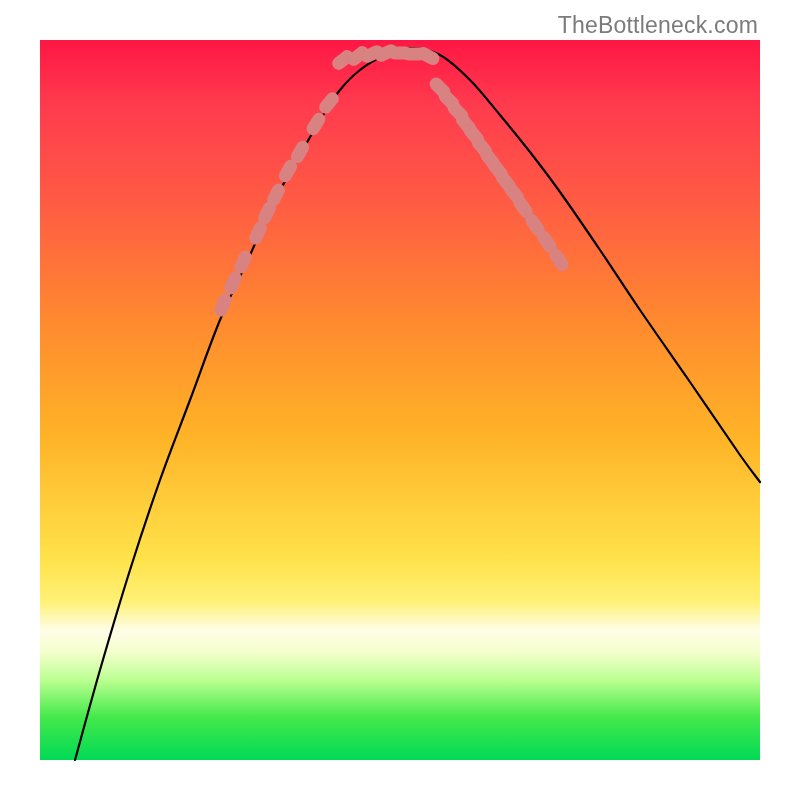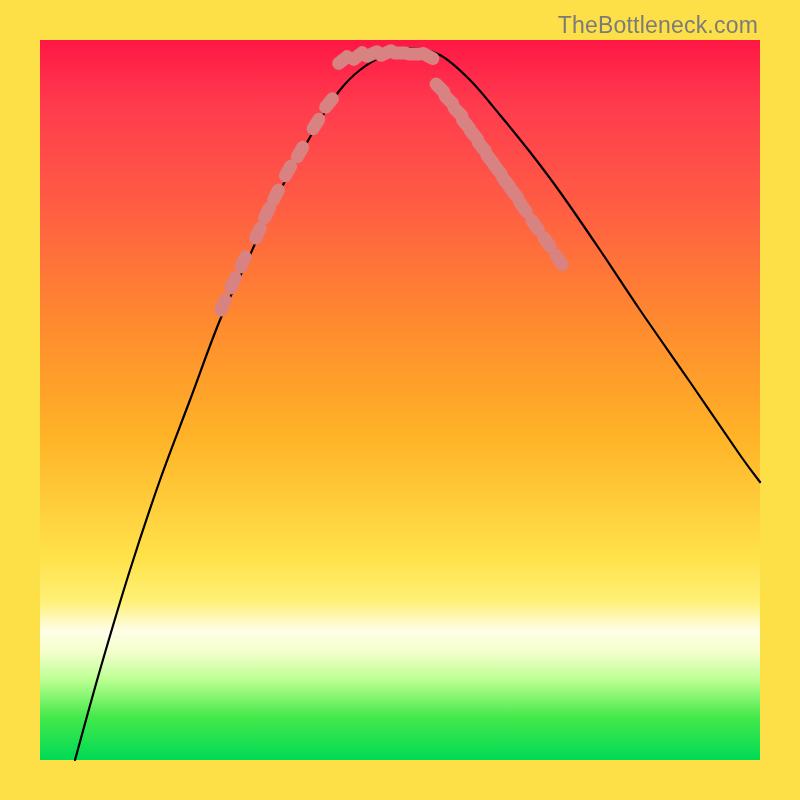--- a/index.html
+++ b/index.html
@@ -10,21 +10,21 @@
     background: #000;
     font-family: Arial, Helvetica, sans-serif;
     overflow: hidden;
   }
   .frame {
     position: absolute;
     left: 0;
     top: 0;
     width: 800px;
     height: 800px;
-    background: #fde047;
+    background: #ffffff;
   }
   .plot {
     position: absolute;
     left: 40px;
     top: 40px;
     width: 720px;
     height: 720px;
     
     background: linear-gradient(
       to bottom,

